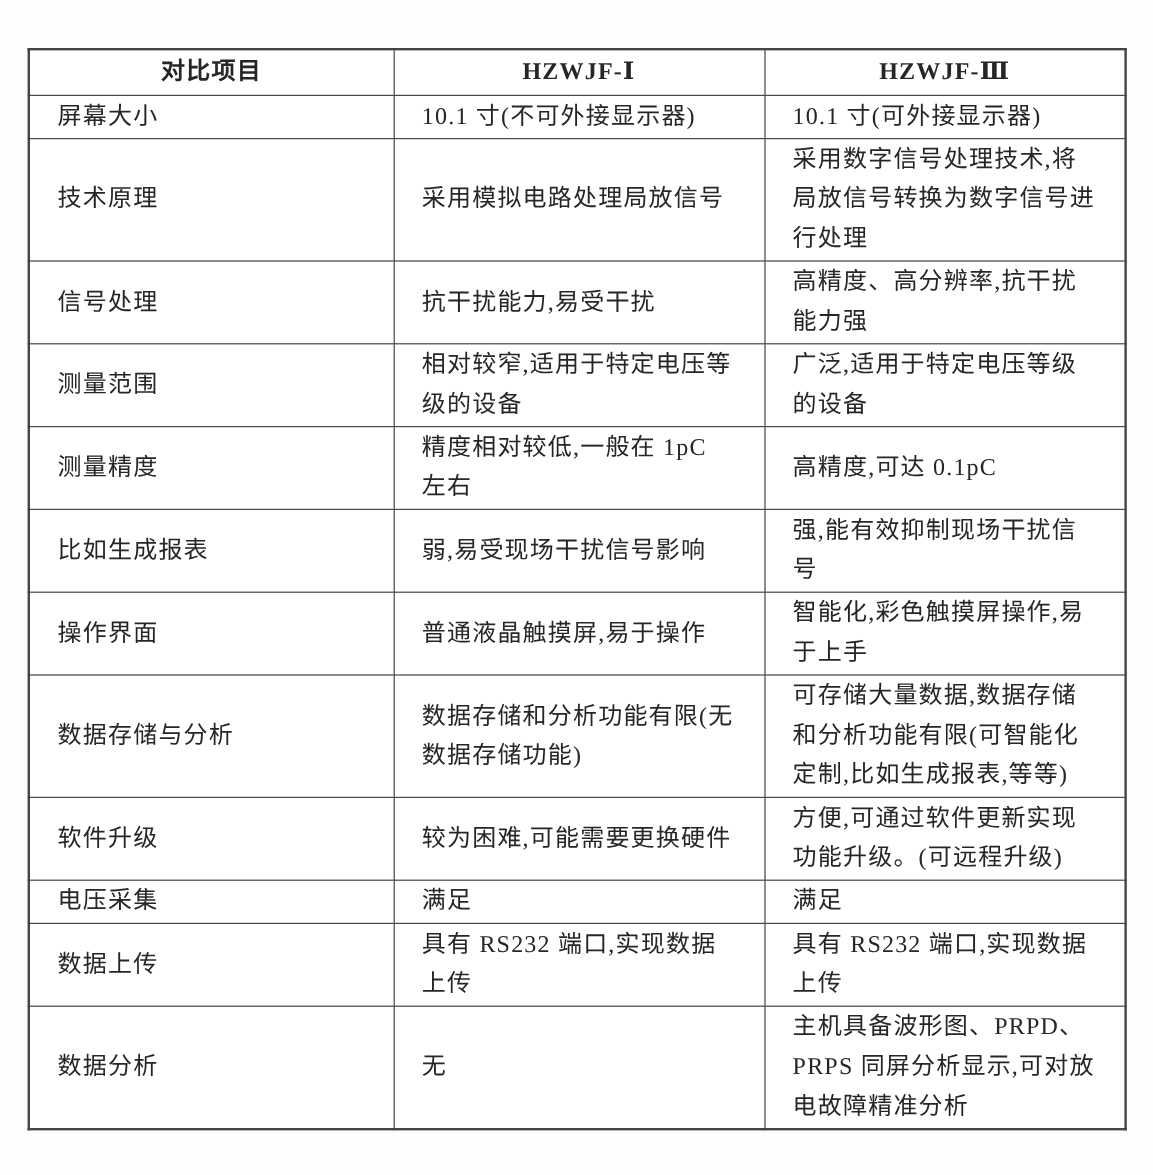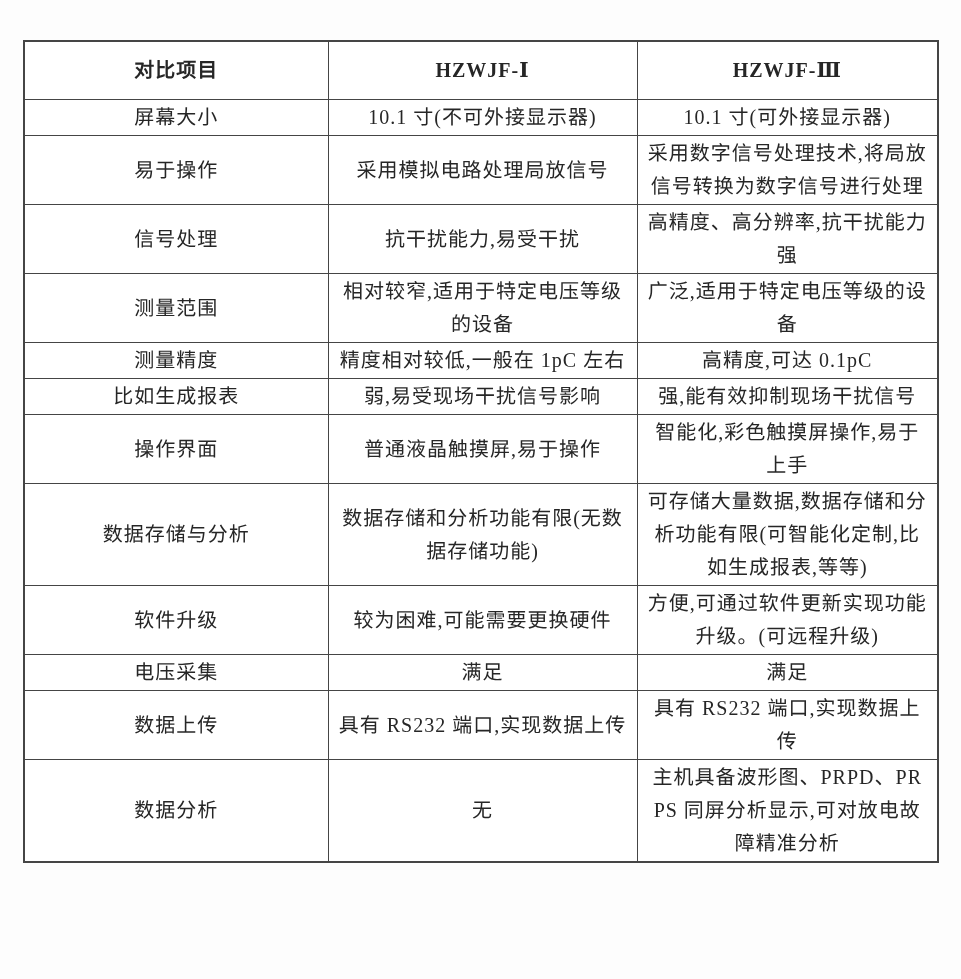--- a/index.html
+++ b/index.html
@@ -22,30 +22,29 @@
     width: 914px;
     background: #ffffff;
     border: 2px solid #454545;
   }
   table.cmp th,
   table.cmp td {
     border: 1.5px solid #454545;
     font-size: 20px;
     letter-spacing: 1px;
     line-height: 33px;
-    padding: 1px 10px;
+    padding: 1px 23px;
     vertical-align: middle;
     word-break: break-all;
     overflow-wrap: anywhere;
-    text-align: center;
   }
   table.cmp th {
     font-weight: bold;
     text-align: center;
-    padding: 12px 4px;
+    padding: 2px 4px;
   }
   td.label-cell {
     text-align: left;
     padding-left: 11px;
   }
   col.c1 { width: 304px; }
   col.c2 { width: 309px; }
   col.c3 { width: 301px; }
 </style>
 </head>
@@ -65,21 +64,21 @@
         <th>HZWJF-Ⅲ</th>
       </tr>
     </thead>
     <tbody>
       <tr>
         <td class="label-cell">屏幕大小</td>
         <td>10.1 寸(不可外接显示器)</td>
         <td>10.1 寸(可外接显示器)</td>
       </tr>
       <tr>
-        <td class="label-cell">易于操作</td>
+        <td class="label-cell">技术原理</td>
         <td>采用模拟电路处理局放信号</td>
         <td>采用数字信号处理技术,将局放信号转换为数字信号进行处理</td>
       </tr>
       <tr>
         <td class="label-cell">信号处理</td>
         <td>抗干扰能力,易受干扰</td>
         <td>高精度、高分辨率,抗干扰能力强</td>
       </tr>
       <tr>
         <td class="label-cell">测量范围</td>

